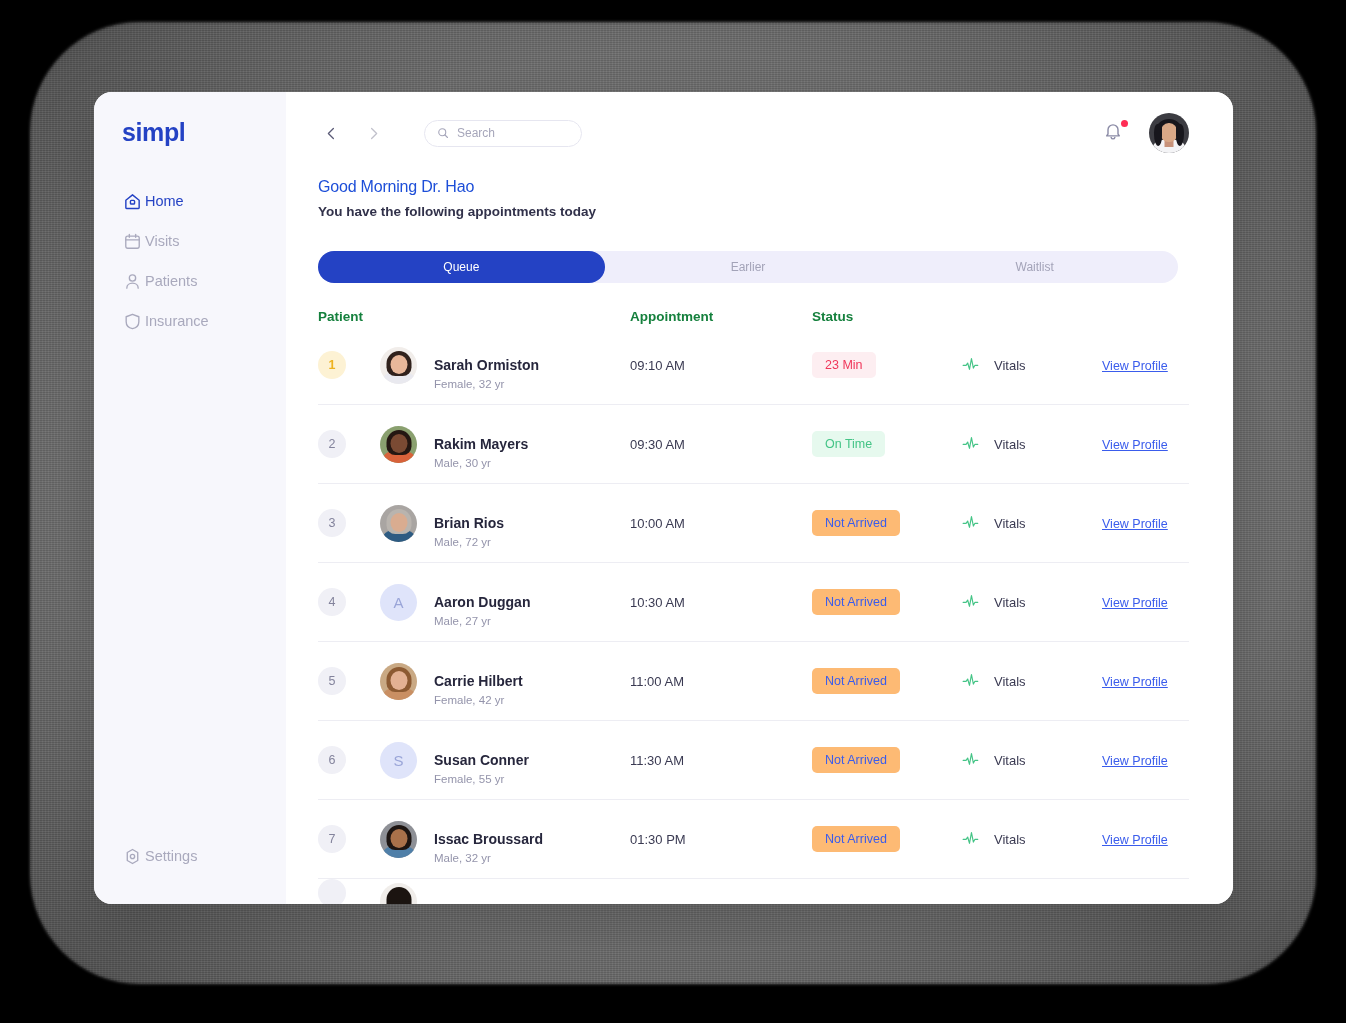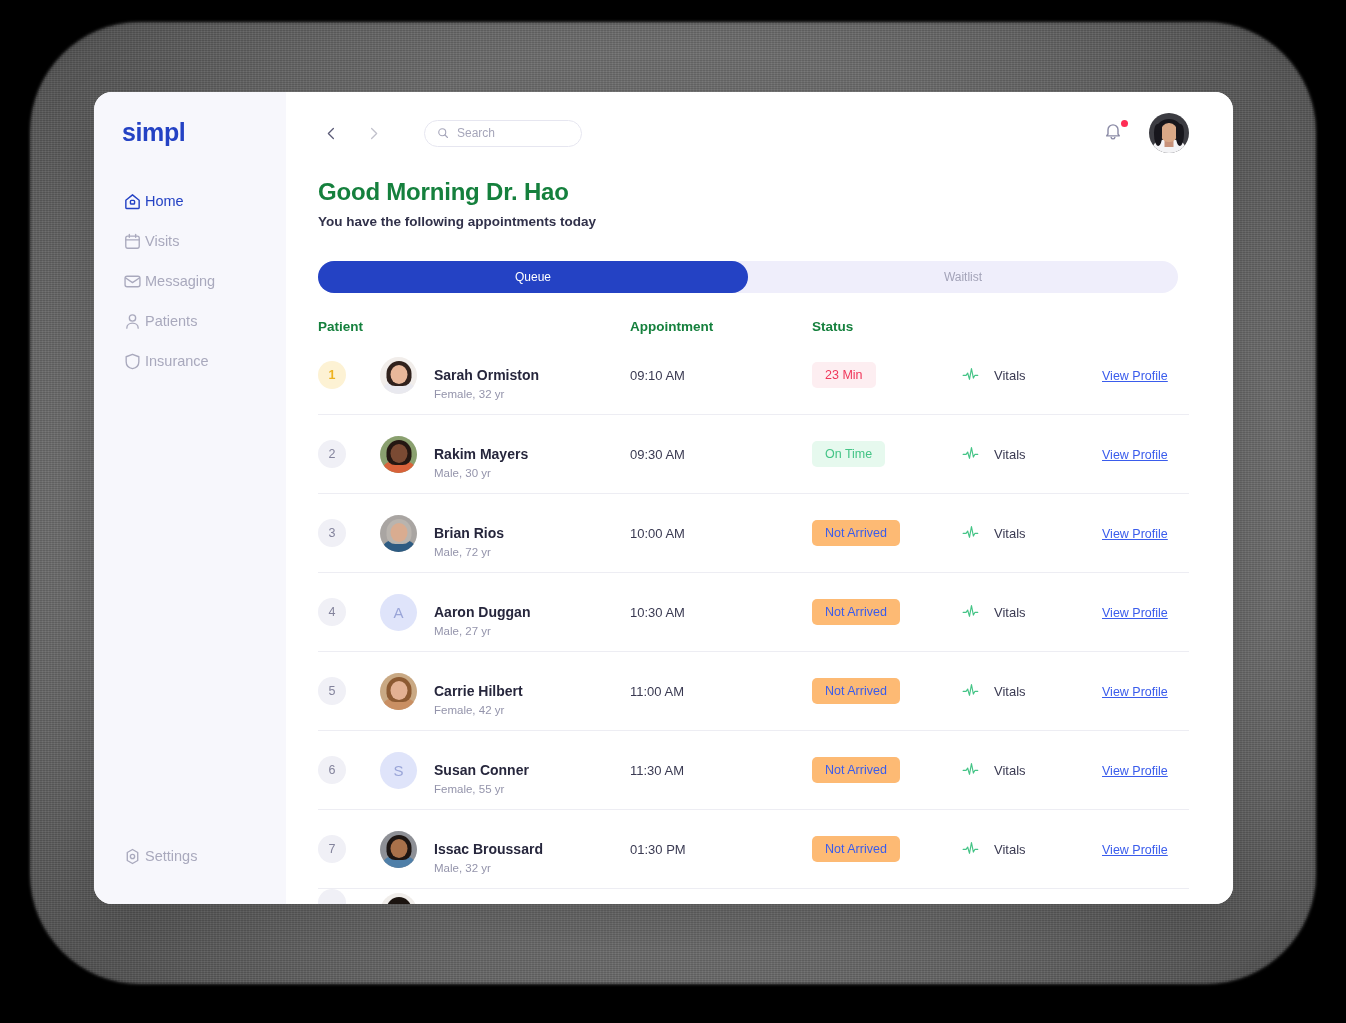--- a/index.html
+++ b/index.html
@@ -208,23 +208,23 @@
   #doctor-avatar .av-neck {
     position: absolute; left: 50%; bottom: 6px;
     transform: translateX(-50%);
     width: 9px; height: 9px;
     background: #c8927a;
   }
 
   
   #greeting { margin-top: 4px; }
   #greeting-title {
-    font-size: 24px;
-    font-weight: 700;
-    color: #15803d;
+    font-size: 16px;
+    font-weight: 400;
+    color: #1d4ed8;
     letter-spacing: -0.2px;
   }
   #greeting-sub {
     margin-top: 8px;
     font-size: 13.5px;
     font-weight: 700;
     color: #31314a;
   }
 
   
@@ -376,29 +376,20 @@
       <line x1="3.5" y1="10" x2="20.5" y2="10"></line>
       <line x1="8" y1="3" x2="8" y2="6.6"></line>
               <line x1="16" y1="3" x2="16" y2="6.6"></line>
             </svg>
           </span>
           <span>Visits</span>
         </a>
         <a class="nav-item">
           <span class="nav-ico">
             <svg viewBox="0 0 24 24" fill="none" stroke="#a9a9bd" stroke-width="1.7" stroke-linecap="round" stroke-linejoin="round">
-      <rect x="2.6" y="5.4" width="18.8" height="13.2" rx="2.6"></rect>
-      <path d="M3.4 7.6 12 13.4l8.6-5.8"></path>
-            </svg>
-          </span>
-          <span>Messaging</span>
-        </a>
-        <a class="nav-item">
-          <span class="nav-ico">
-            <svg viewBox="0 0 24 24" fill="none" stroke="#a9a9bd" stroke-width="1.7" stroke-linecap="round" stroke-linejoin="round">
       <circle cx="12" cy="7.6" r="4"></circle>
       <path d="M4.8 20.4c0-3.9 3.2-6.4 7.2-6.4s7.2 2.5 7.2 6.4"></path>
             </svg>
           </span>
           <span>Patients</span>
         </a>
         <a class="nav-item">
           <span class="nav-ico">
             <svg viewBox="0 0 24 24" fill="none" stroke="#a9a9bd" stroke-width="1.7" stroke-linecap="round" stroke-linejoin="round">
       <path d="M12 2.9 20 6v6.4c0 4.6-3.3 7.8-8 8.7-4.7-.9-8-4.1-8-8.7V6z"></path>
@@ -474,20 +465,23 @@
     <div id="greeting">
       <div id="greeting-title">Good Morning Dr. Hao</div>
       <div id="greeting-sub">You have the following appointments today</div>
     </div>
 
     <div id="tabs">
         <div class="tab active">
           <span>Queue</span>
         </div>
         <div class="tab">
+          <span>Earlier</span>
+        </div>
+        <div class="tab">
           <span>Waitlist</span>
         </div>
       </div>
 
     <div id="table-head">
       <div class="col-patient">Patient</div>
       <div class="col-appt">Appointment</div>
       <div class="col-status">Status</div>
       <div class="col-vitals"></div>
       <div class="col-action"></div>

